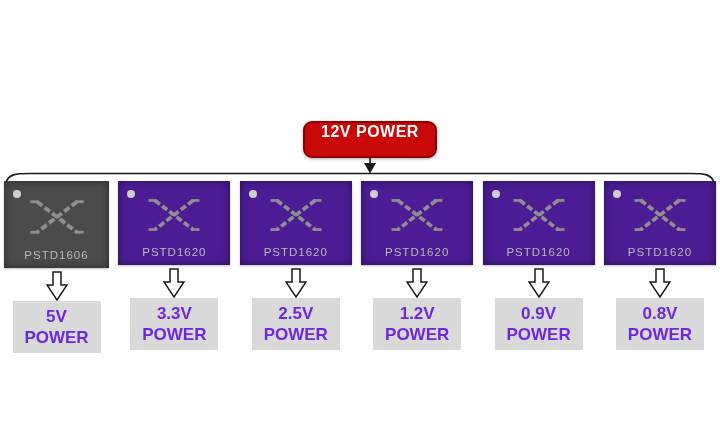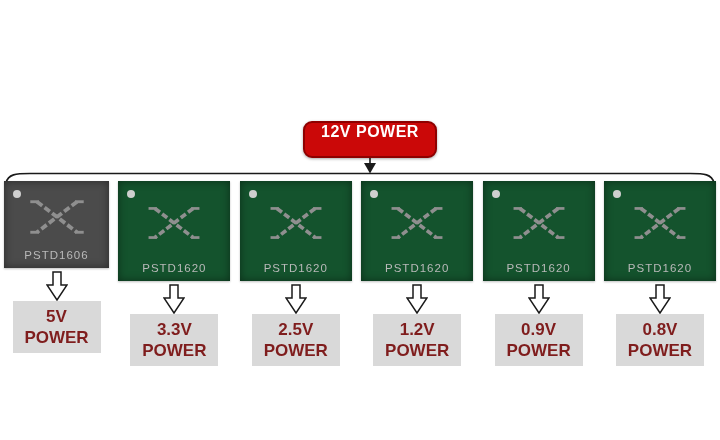--- a/index.html
+++ b/index.html
@@ -42,22 +42,22 @@
     width: 720px;
     display: flex;
     justify-content: space-between;
     padding: 0 4px;
     align-items: flex-start;
   }
   .column { display: flex; flex-direction: column; align-items: center; }
 
   .chip {
     position: relative;
-    background: #14532d;
-    width: 112px; height: 100px;
+    background: #4c1d95;
+    width: 112px; height: 84px;
     display: flex; align-items: center; justify-content: center;
     box-shadow: inset 0 0 8px rgba(0,0,0,.45), 0 1px 2px rgba(0,0,0,.25);
   }
   .column.first .chip { width: 105px; height: 87px; background: #4b4b4b; }
 
   .pin-dot {
     position: absolute; left: 9px; top: 9px;
     width: 8px; height: 8px; border-radius: 50%;
     background: #cfcfcf;
   }
@@ -68,21 +68,21 @@
     color: #b9b9b9;
     font-size: 11.5px;
     letter-spacing: 1px;
   }
 
   .down-arrow { display: block; margin-top: 3px; height: 30px; }
 
   .rail-label {
     width: 88px; height: 52px;
     background: #d9d9d9;
-    color: #7f1d1d;
+    color: #6d28d9;
     font-weight: bold;
     font-size: 17px;
     line-height: 1.25;
     display: flex; flex-direction: column;
     align-items: center; justify-content: center;
     text-align: center;
   }
 </style>
 </head>
 <body>

